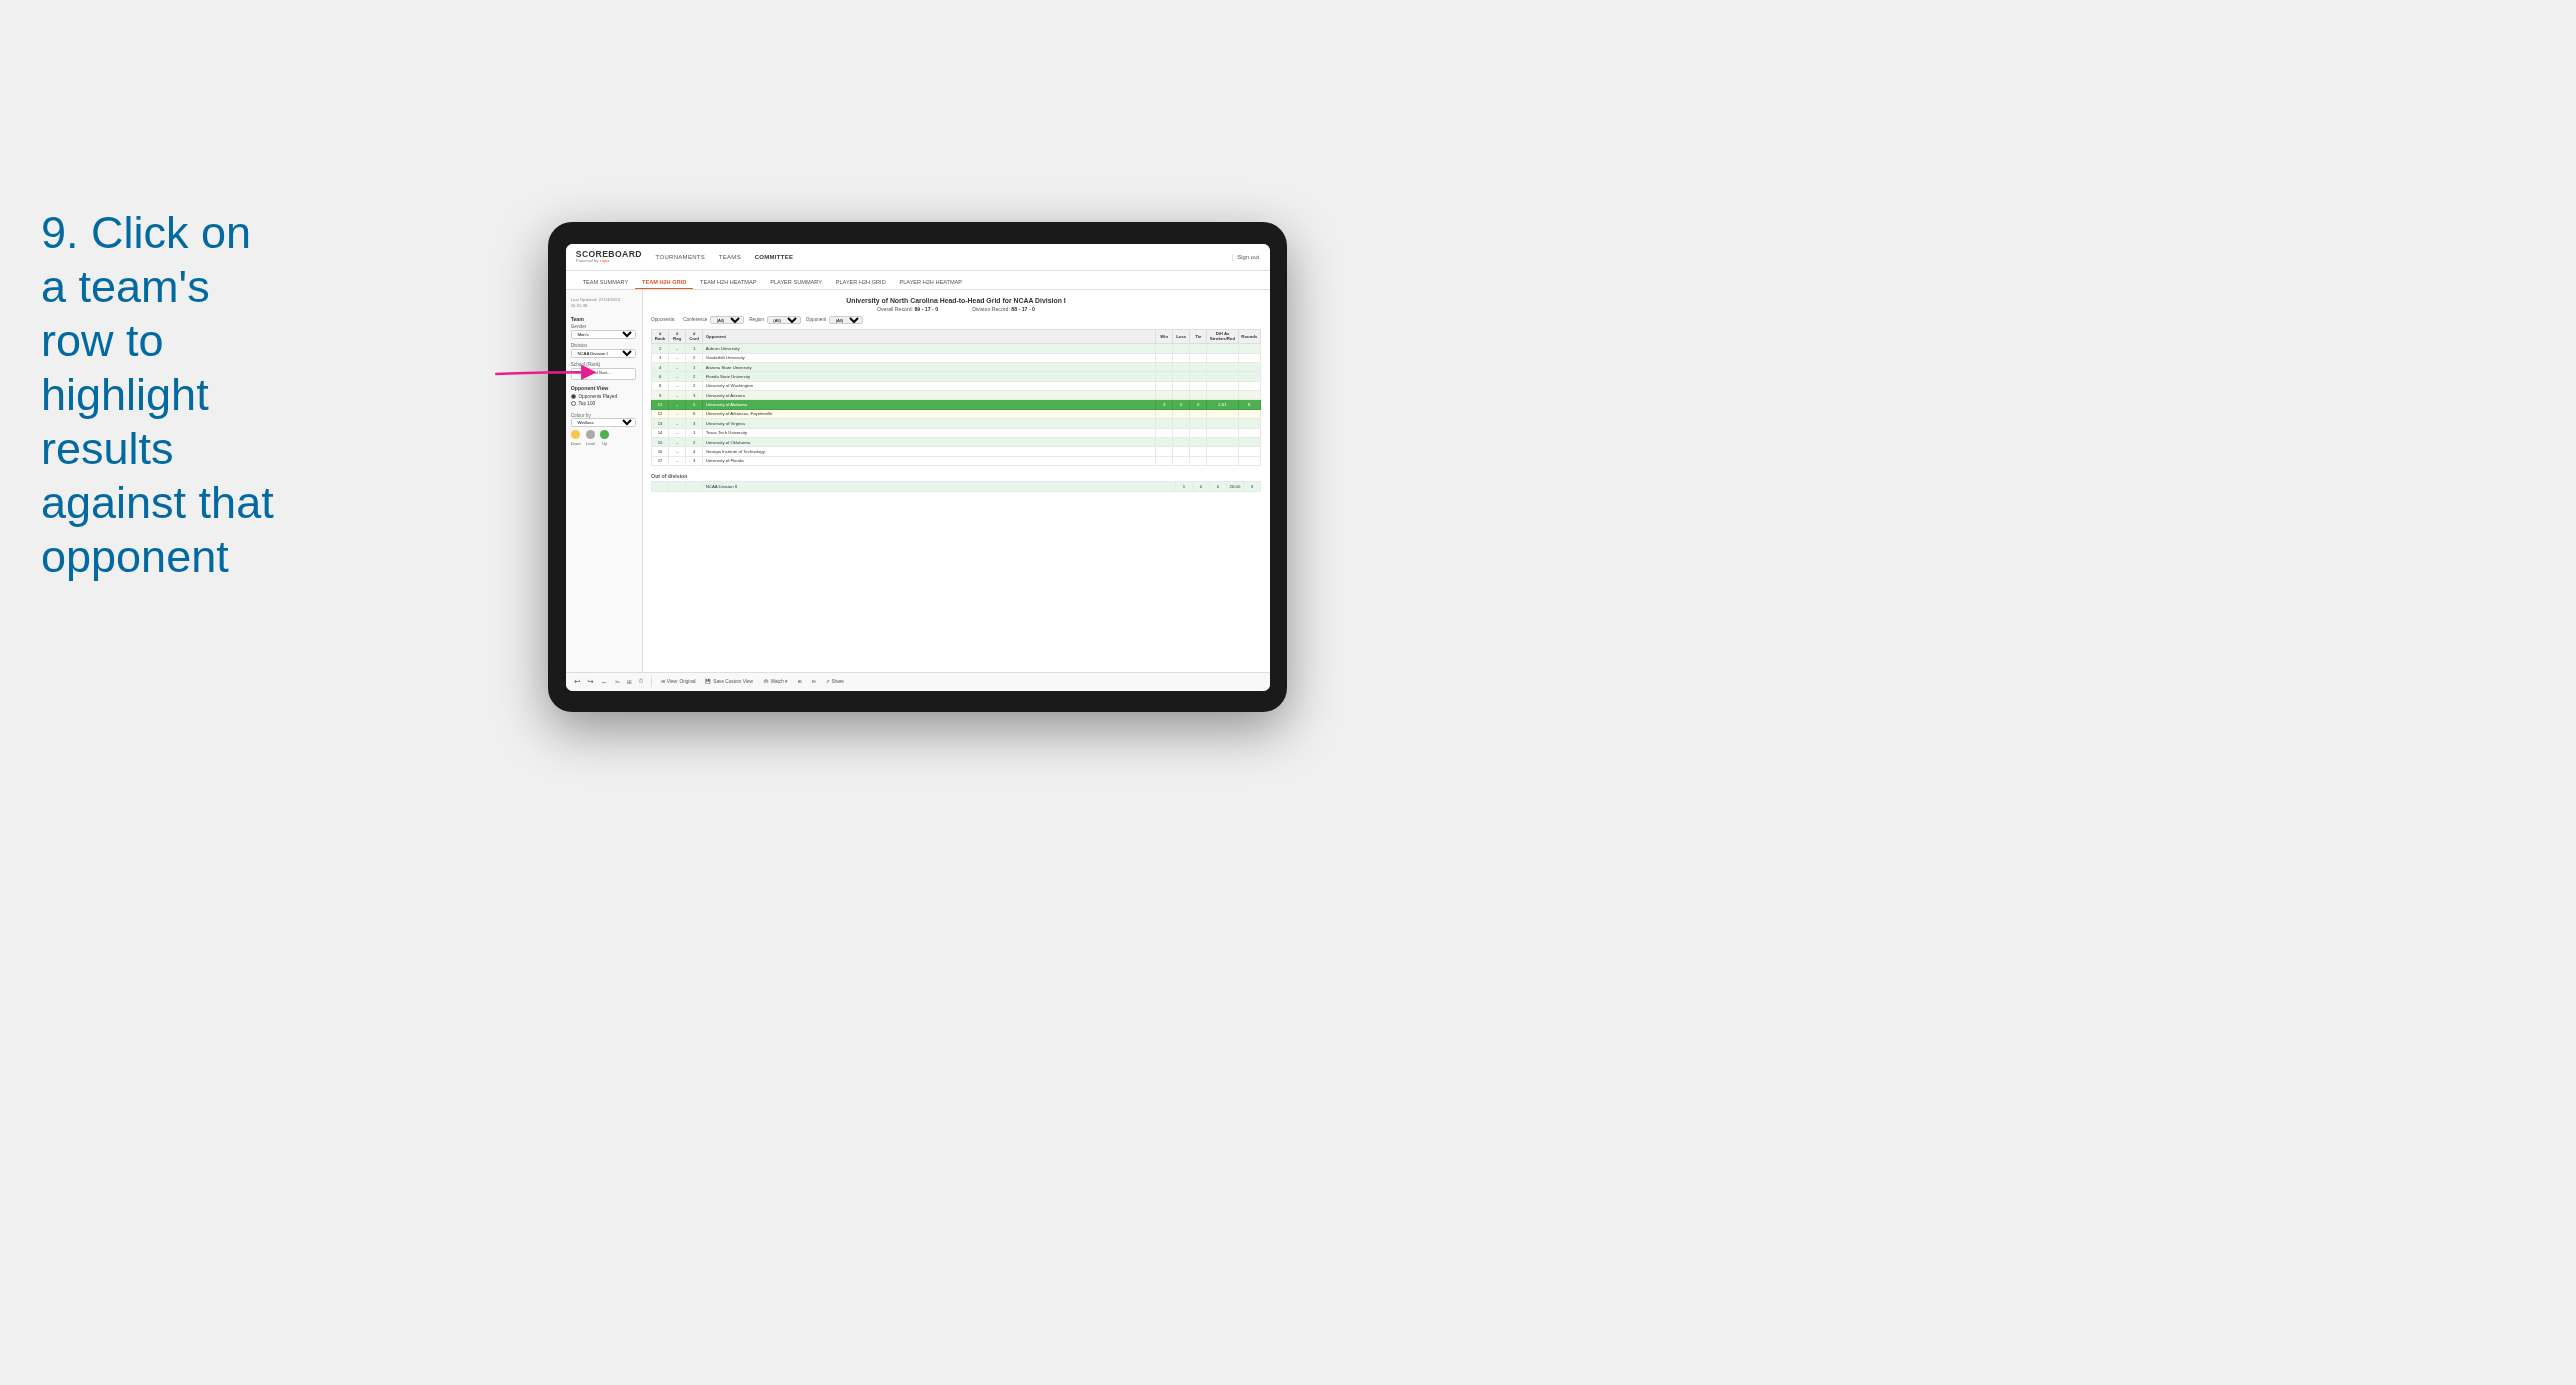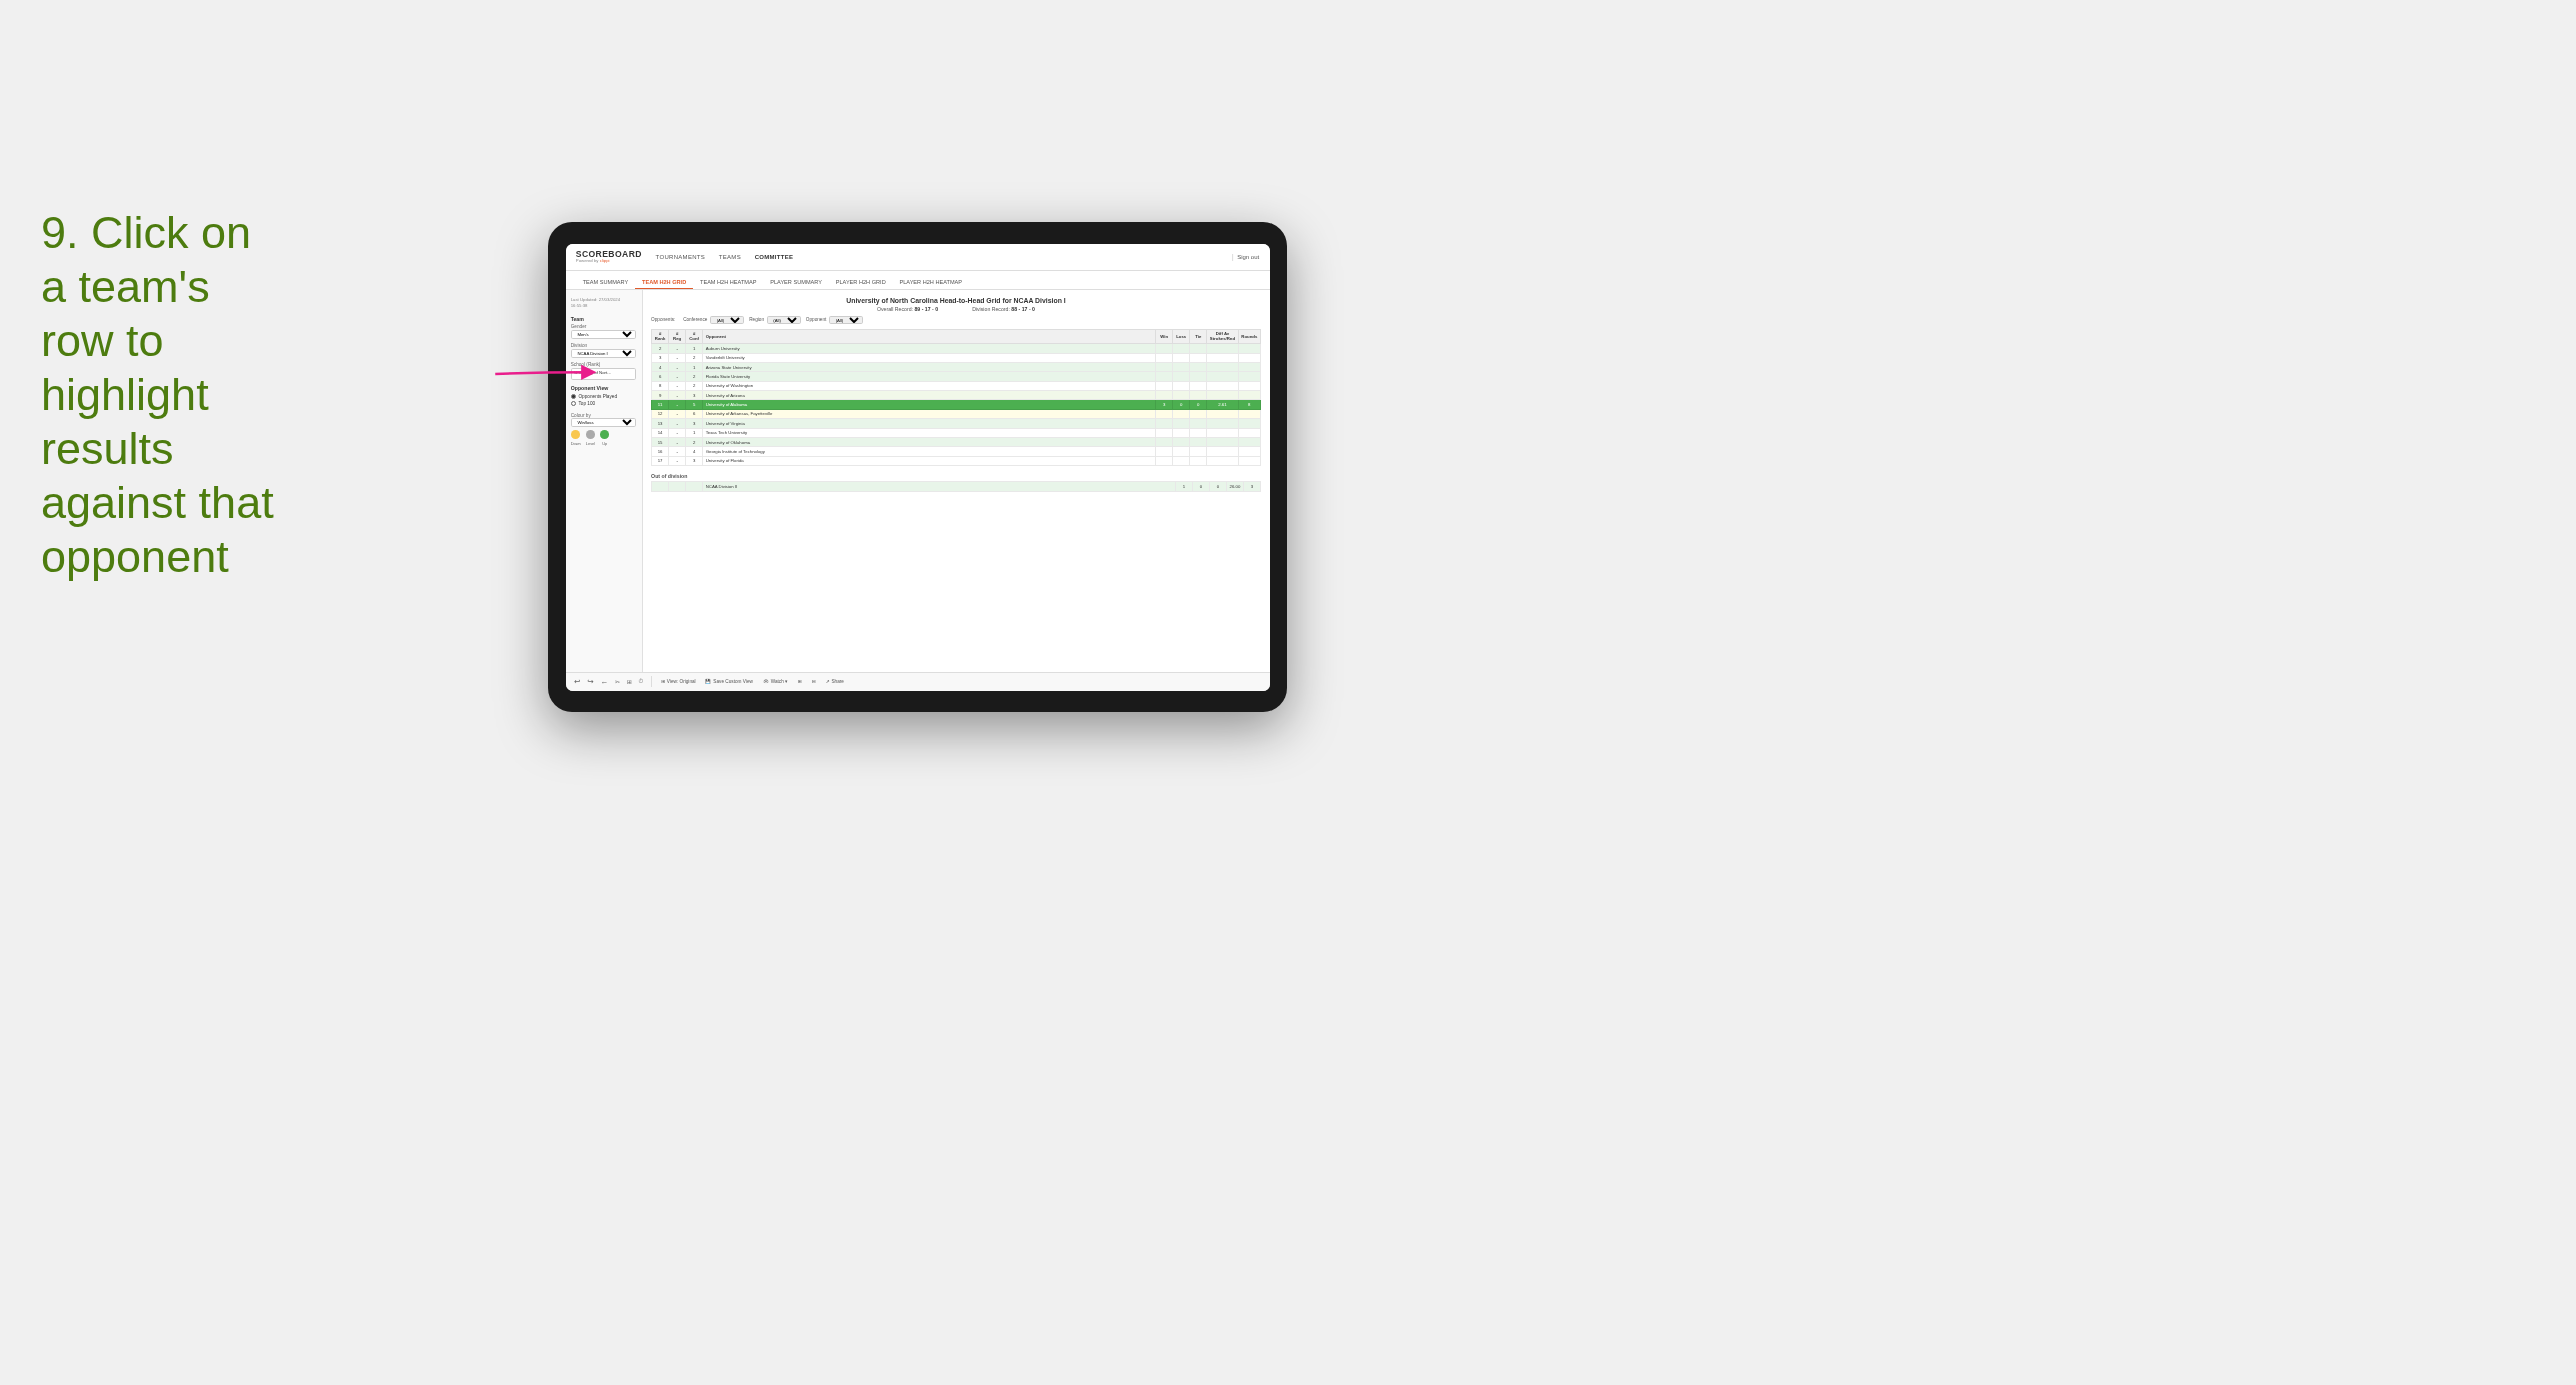--- a/index.html
+++ b/index.html
@@ -14,21 +14,21 @@
 
     
     .instruction-text {
       position: absolute;
       left: 41px;
       top: 206px;
       width: 241px;
       font-size: 45px;
       font-weight: 400;
       line-height: 1.2;
-      color: #4d7c0f;
+      color: #0369a1;
     }
 
     
     .tablet {
       position: absolute;
       left: 275px;
       top: 112px;
       width: 739px;
       height: 490px;
       background: #1a1a1a;

